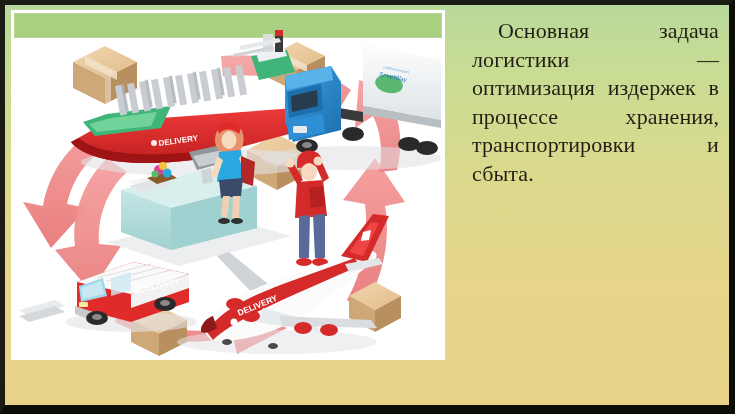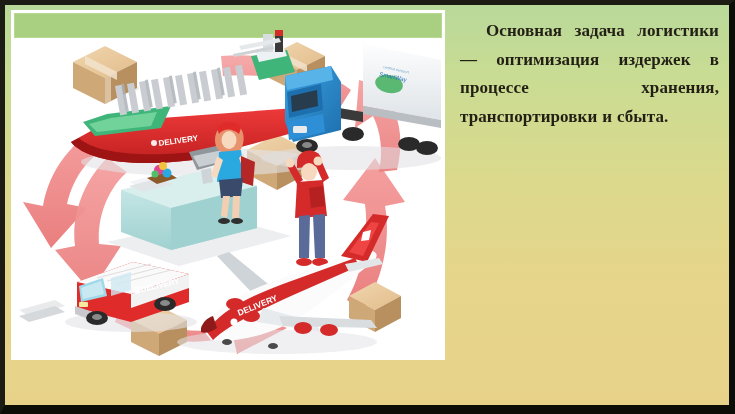--- a/index.html
+++ b/index.html
@@ -18,28 +18,29 @@
     border-bottom:9px solid #0d0d08;
   }
   
   #text-panel{
     position:absolute;left:443px;top:0px;width:281px;height:400px;
     padding:12px 10px 0 12px;
     box-sizing:border-box;
   }
   #body-text{
     font-family:"Liberation Serif", serif;
-    font-weight:bold;
-    font-size:17px;
+    font-weight:normal;
+    font-size:22px;
     line-height:28.5px;
     color:#231f14;
     text-align:justify;
     text-indent:26px;
     letter-spacing:0.1px;
     word-spacing:0.5px;
+    margin-left:12px;
   }
   
   #illus{
     position:absolute;left:6px;top:5px;width:434px;height:350px;
     background:#ffffff;
     overflow:hidden;
   }
   #green-bar{
     position:absolute;left:3px;top:3px;width:428px;height:25px;
     background:#a9d081;

